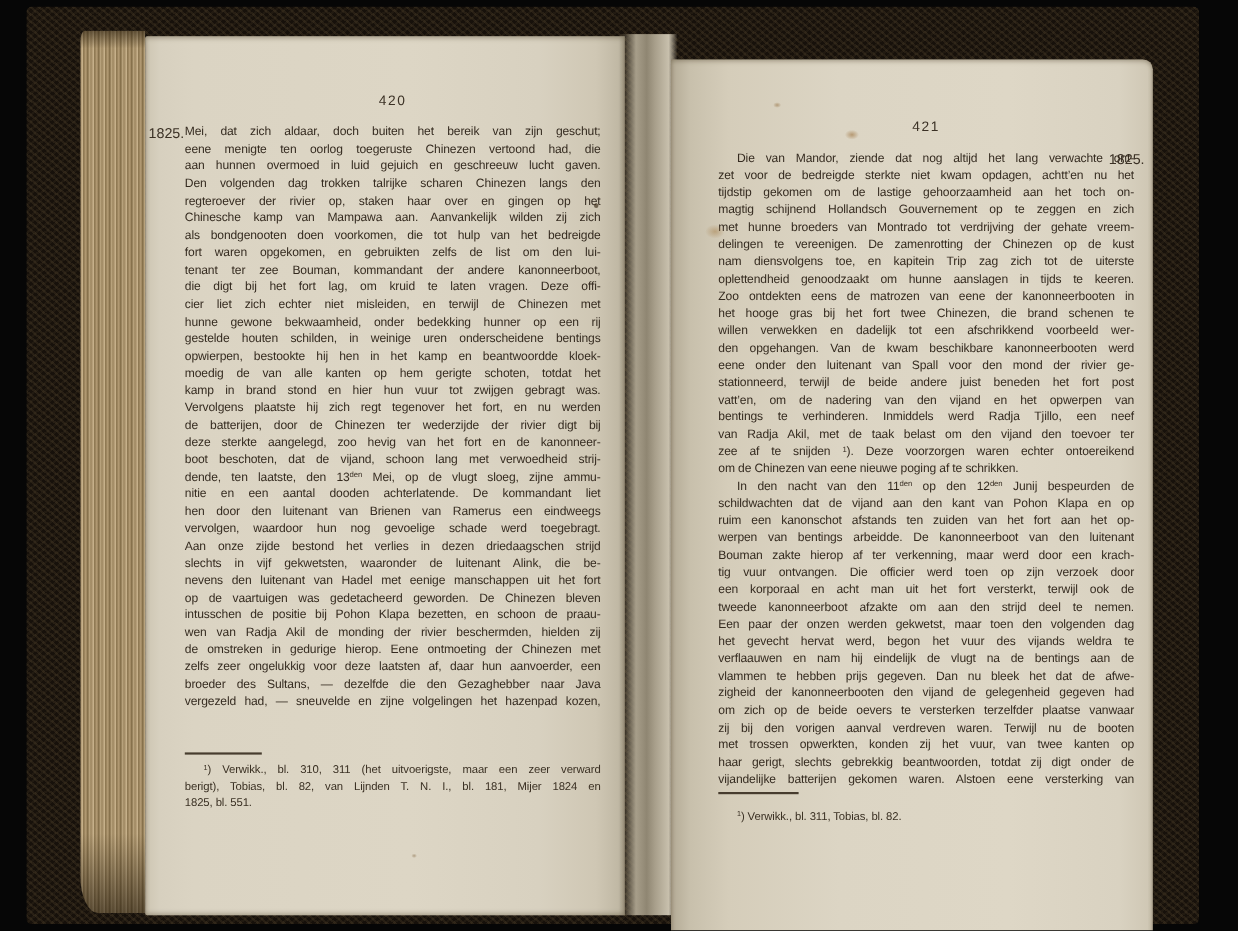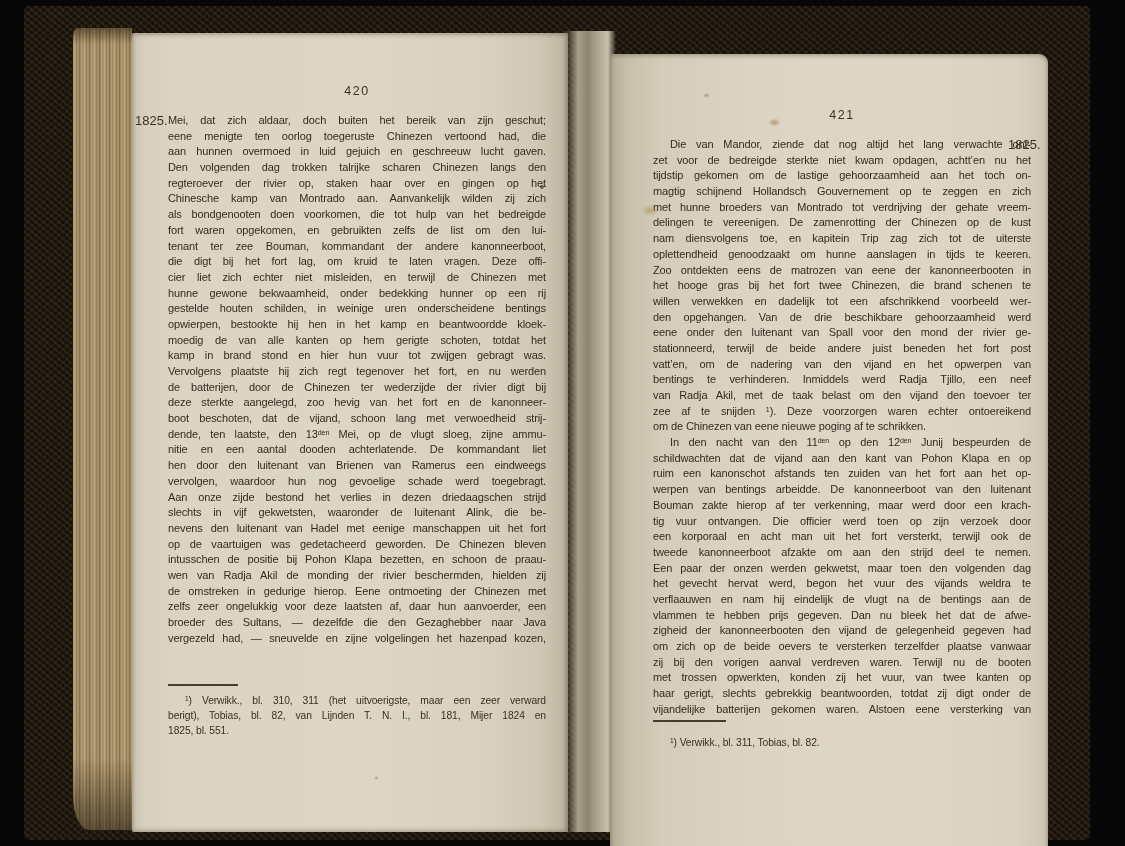--- a/index.html
+++ b/index.html
@@ -50,21 +50,21 @@
 
     <div class="page left">
       <div class="page-num" style="left:36px;top:51px;width:378px;">420</div>
       <div class="margin-year" style="left:3px;top:80px;">1825.</div>
       <div class="body-text" style="left:36px;top:80px;width:378px;">
           <div class="line">Mei, dat zich aldaar, doch buiten het bereik van zijn geschut;</div>
           <div class="line">eene menigte ten oorlog toegeruste Chinezen vertoond had, die</div>
           <div class="line">aan hunnen overmoed in luid gejuich en geschreeuw lucht gaven.</div>
           <div class="line">Den volgenden dag trokken talrijke scharen Chinezen langs den</div>
           <div class="line">regteroever der rivier op, staken haar over en gingen op het</div>
-          <div class="line">Chinesche kamp van Montrado aan.  Aanvankelijk wilden zij zich</div>
+          <div class="line">Chinesche kamp van Mampawa aan.  Aanvankelijk wilden zij zich</div>
           <div class="line">als bondgenooten doen voorkomen, die tot hulp van het bedreigde</div>
           <div class="line">fort waren opgekomen, en gebruikten zelfs de list om den lui-</div>
           <div class="line">tenant ter zee Bouman, kommandant der andere kanonneerboot,</div>
           <div class="line">die digt bij het fort lag, om kruid te laten vragen.  Deze offi-</div>
           <div class="line">cier liet zich echter niet misleiden, en terwijl de Chinezen met</div>
           <div class="line">hunne gewone bekwaamheid, onder bedekking hunner op een rij</div>
           <div class="line">gestelde houten schilden, in weinige uren onderscheidene bentings</div>
           <div class="line">opwierpen, bestookte hij hen in het kamp en beantwoordde kloek-</div>
           <div class="line">moedig de van alle kanten op hem gerigte schoten, totdat het</div>
           <div class="line">kamp in brand stond en hier hun vuur tot zwijgen gebragt was.</div>
@@ -105,21 +105,21 @@
           <div class="line">zet voor de bedreigde sterkte niet kwam opdagen, achtt’en nu het</div>
           <div class="line">tijdstip gekomen om de lastige gehoorzaamheid aan het toch on-</div>
           <div class="line">magtig schijnend Hollandsch Gouvernement op te zeggen en zich</div>
           <div class="line">met hunne broeders van Montrado tot verdrijving der gehate vreem-</div>
           <div class="line">delingen te vereenigen.  De zamenrotting der Chinezen op de kust</div>
           <div class="line">nam diensvolgens toe, en kapitein Trip zag zich tot de uiterste</div>
           <div class="line">oplettendheid genoodzaakt om hunne aanslagen in tijds te keeren.</div>
           <div class="line">Zoo ontdekten eens de matrozen van eene der kanonneerbooten in</div>
           <div class="line">het hooge gras bij het fort twee Chinezen, die brand schenen te</div>
           <div class="line">willen verwekken en dadelijk tot een afschrikkend voorbeeld wer-</div>
-          <div class="line">den opgehangen.  Van de drie beschikbare gehoorzaamheid werd</div>
+          <div class="line">den opgehangen.  Van de kwam beschikbare kanonneerbooten werd</div>
           <div class="line">eene onder den luitenant van Spall voor den mond der rivier ge-</div>
           <div class="line">stationneerd, terwijl de beide andere juist beneden het fort post</div>
           <div class="line">vatt’en, om de nadering van den vijand en het opwerpen van</div>
           <div class="line">bentings te verhinderen.  Inmiddels werd Radja Tjillo, een neef</div>
           <div class="line">van Radja Akil, met de taak belast om den vijand den toevoer ter</div>
           <div class="line">zee af te snijden <sup>1</sup>).  Deze voorzorgen waren echter ontoereikend</div>
           <div class="line end">om de Chinezen van eene nieuwe poging af te schrikken.</div>
           <div class="line indent">In den nacht van den 11<sup>den</sup> op den 12<sup>den</sup> Junij bespeurden de</div>
           <div class="line">schildwachten dat de vijand aan den kant van Pohon Klapa en op</div>
           <div class="line">ruim een kanonschot afstands ten zuiden van het fort aan het op-</div>

